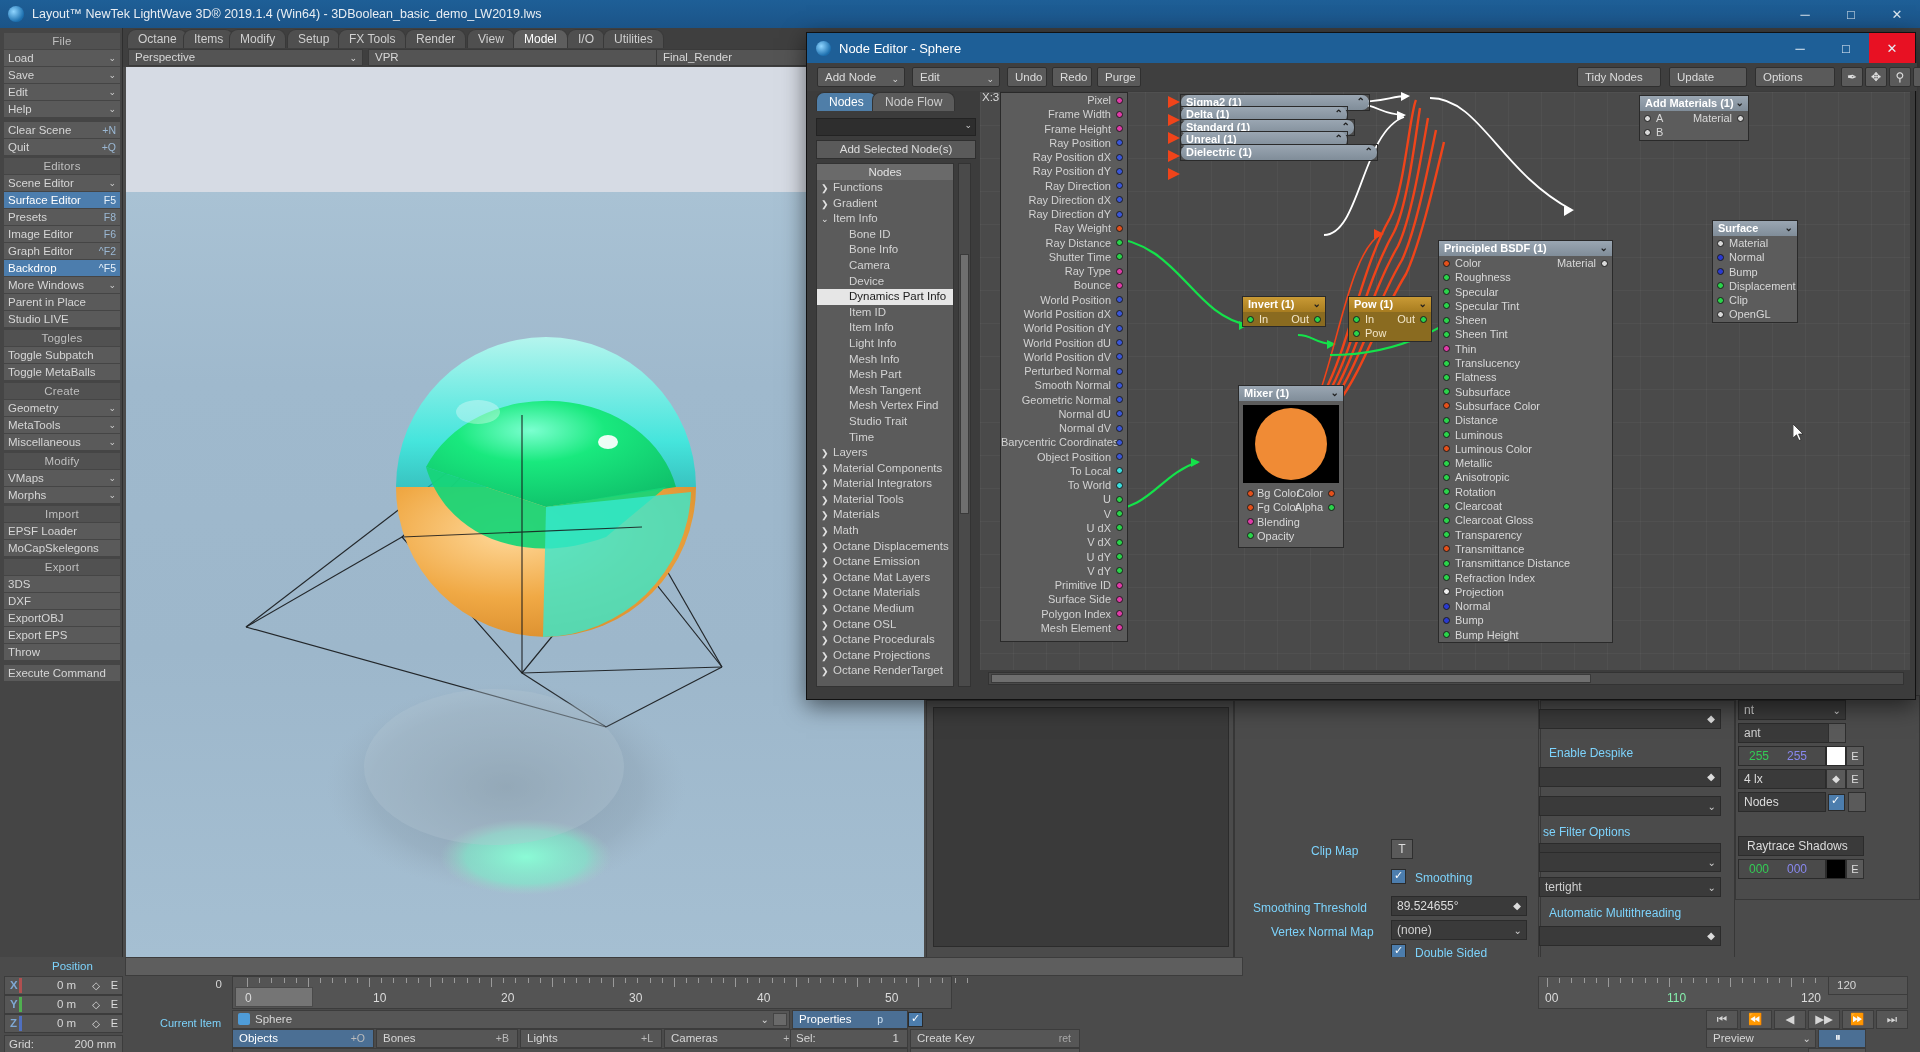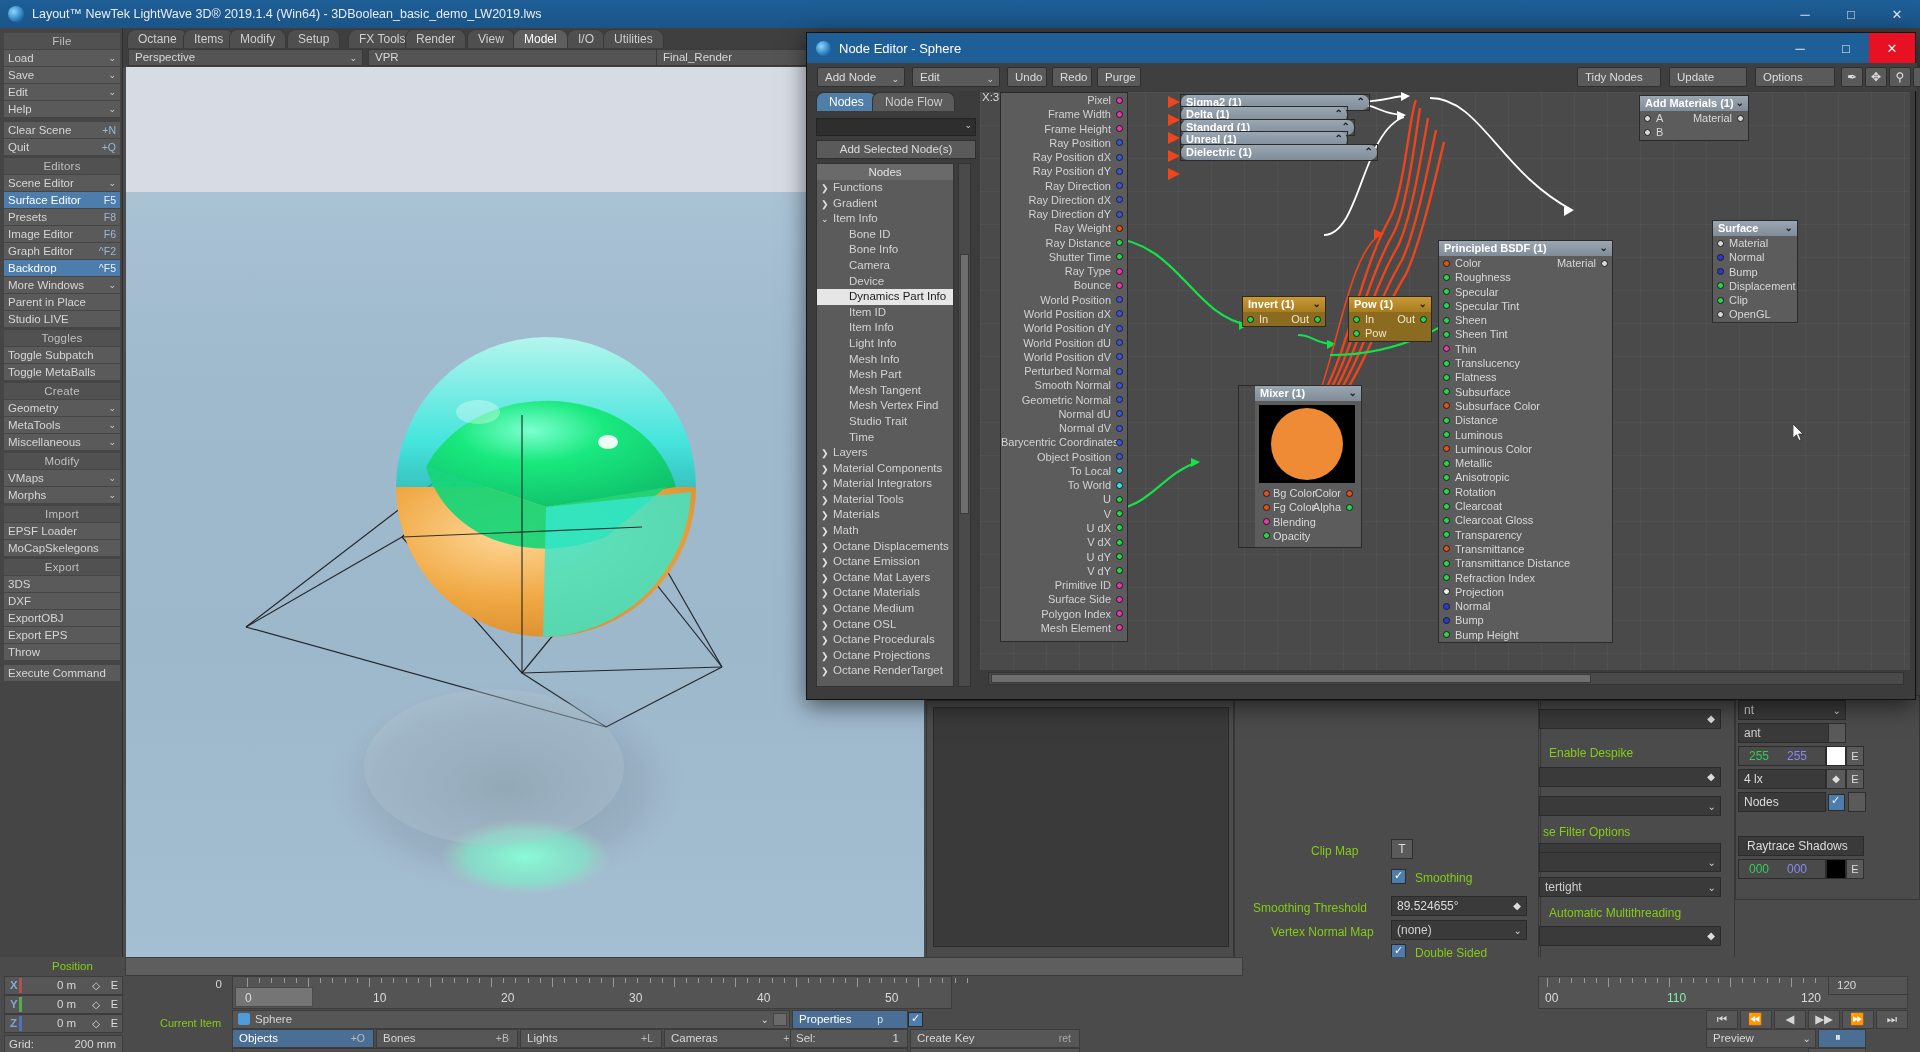--- a/index.html
+++ b/index.html
@@ -164,21 +164,21 @@
 
   
   #raynode { position:absolute; left:1000px; top:92px; width:128px; height:550px; background:#5c5c5c; border:1px solid #2a2a2a;}
   .rrow { height:14.28px; line-height:14px; font-size:11px; color:#d2d2d2; text-align:right; padding-right:16px; position:relative; white-space:nowrap;}
   .rrow .dot { right:4px; }
   .zoomlbl { position:absolute; left:982px; top:92px; font-size:11.5px; color:#d8d8d8; }
 
   
   .bgpanel { position:absolute; background:#4b4b4b; border:1px solid #373737; }
   .fld { position:absolute; background:#3a3a3a; border:1px solid #2b2b2b; height:20px; }
-  .lbl { position:absolute; font-size:12px; color:#84cc16; }
+  .lbl { position:absolute; font-size:12px; color:#7dd3fc; }
   .chk { position:absolute; width:15px; height:15px; background:#3a3a3a; border:1px solid #2b2b2b; }
   .chk.on { background:#4c7dad; }
   .chk.on:after { content:"\2713"; color:#fff; font-size:11px; position:absolute; left:2px; top:-1px;}
   .arrbtn { position:absolute; width:18px; height:18px; color:#dcdcdc; font-size:10px; text-align:center; line-height:17px;}
   .ddn { position:absolute; background:#3a3a3a; border:1px solid #2b2b2b; height:20px; color:#cfcfcf; font-size:12px; line-height:18px; padding-left:5px;}
   .ddn .cv { position:absolute; right:4px; top:1px; font-size:10px;}
 
   
   #cursor { position:absolute; left:1793px; top:424px; width:12px; height:18px; }
 </style>
@@ -315,21 +315,21 @@
       <div class="lp-item">
         <span>Execute Command</span>
       </div>
     </div>
 
   <div id="vptabs">
       <div class="vtab" style="left: 4px;">Octane</div>
       <div class="vtab" style="left: 60px;">Items</div>
       <div class="vtab" style="left: 106px;">Modify</div>
       <div class="vtab" style="left: 164px;">Setup</div>
-      <div class="vtab" style="left: 225px;">FX Tools</div>
+      <div class="vtab" style="left: 215px;">FX Tools</div>
       <div class="vtab" style="left: 282px;">Render</div>
       <div class="vtab" style="left: 344px;">View</div>
       <div class="vtab active" style="left: 390px;">Model</div>
       <div class="vtab" style="left: 444px;">I/O</div>
       <div class="vtab" style="left: 480px;">Utilities</div>
     </div>
 
   <div id="vpbar">
     <div class="vp-dd" style="left:5px;width:235px">
       <span>Perspective</span>
@@ -727,21 +727,21 @@
         <span class="orow" style="right:16px;top:0;color:#f2e6c8">Out</span>
         <span class="dot r" style="background:#2ad44a"></span>
       </div>
       <div class="prow" style="color:#f2e6c8">
         <span class="dot l" style="background:#2ad44a"></span>
         <span>Pow</span>
       </div>
     </div>
   </div>
 
-  <div class="nd" style="left:1238px;top:385px;width:124px;padding-left:16px;">
+  <div class="nd" style="left:1238px;top:385px;width:106px;">
     <div class="nd-hdr">
       <span>Mixer (1)</span>
       <span class="cv">⌄</span>
     </div>
     <div class="nd-body" style="padding:4px;">
       <div style="width:96px;height:78px;background:#000;display:flex;align-items:center;justify-content:center;">
         <div id="mixerball" style="width: 72px; height: 72px; border-radius: 50%; background: rgb(240, 139, 53);"></div>
       </div>
       <div style="margin-top:3px;" id="mixer-ports">
           <div class="prow" style="padding-left: 14px;"><span class="dot l" style="background: rgb(228, 80, 27);"></span><span>Bg Color</span><span class="orow" style="right: 16px; top: 0px;">Color</span><span class="dot r" style="background: rgb(228, 80, 27);"></span></div>

